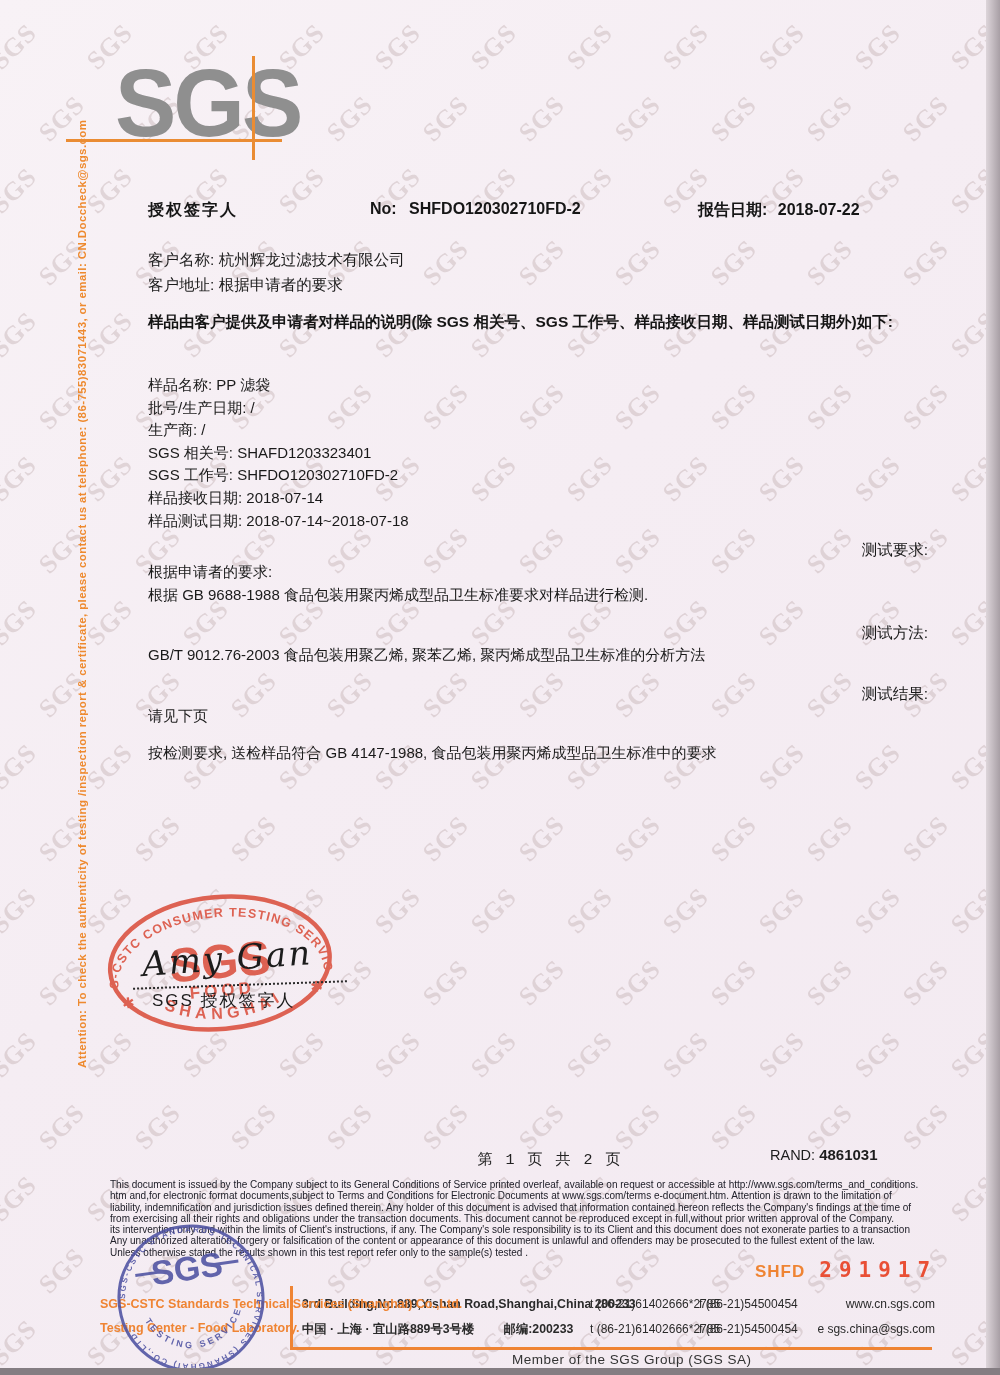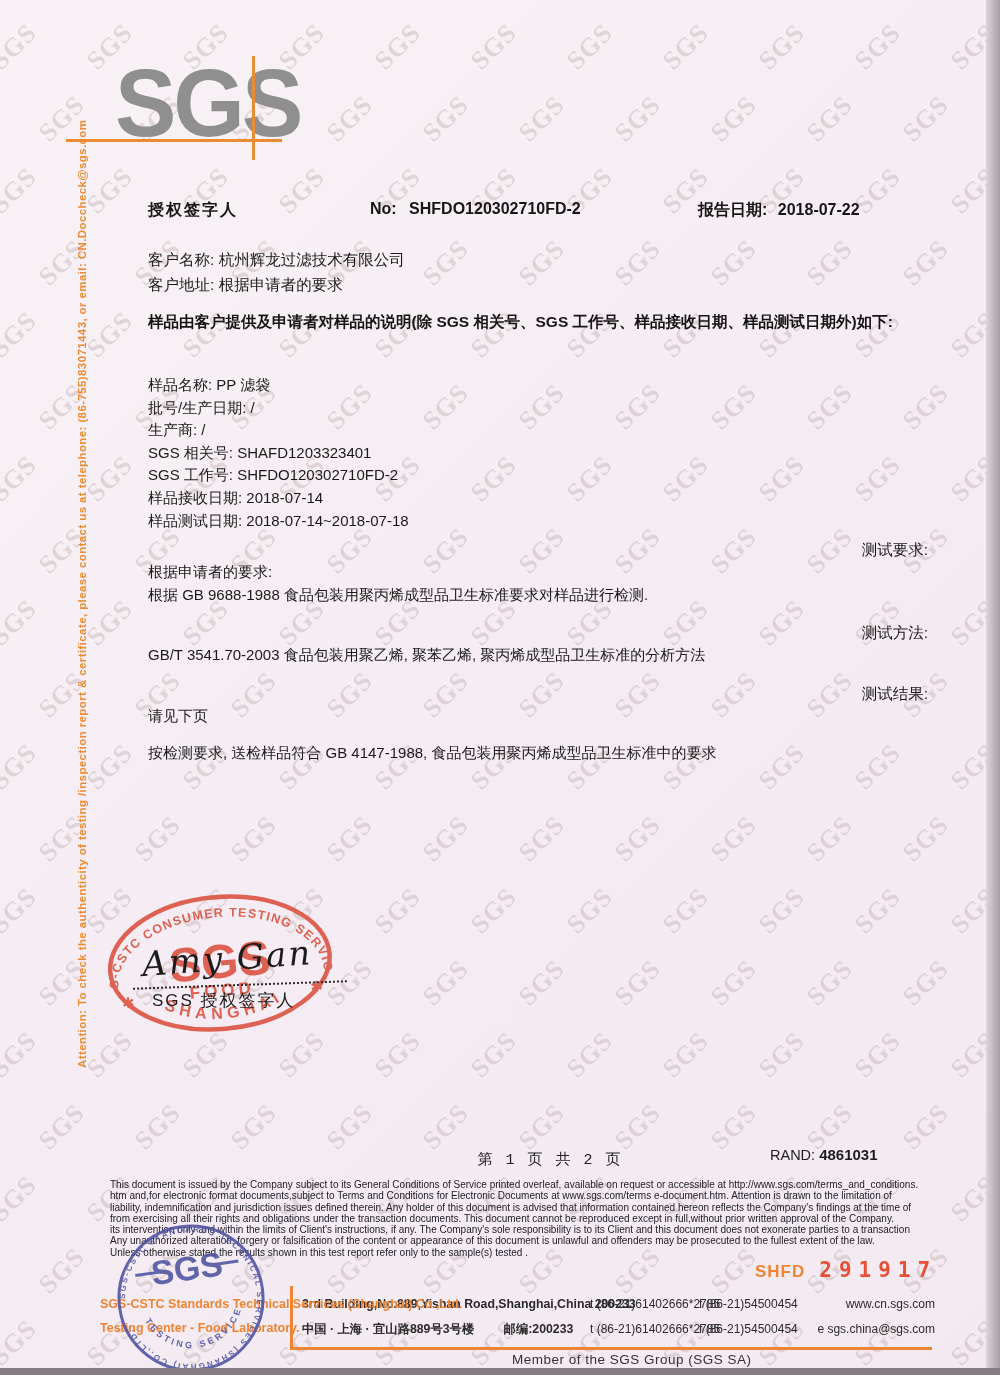--- a/index.html
+++ b/index.html
@@ -348,21 +348,21 @@
   </div>
 
   <div class="sections">
     <div class="section">
       <div class="shead">测试要求:</div>
       <div class="sline">根据申请者的要求:</div>
       <div class="sline">根据 GB 9688-1988 食品包装用聚丙烯成型品卫生标准要求对样品进行检测.</div>
     </div>
     <div class="section">
       <div class="shead">测试方法:</div>
-      <div class="sline">GB/T 3541.70-2003 食品包装用聚乙烯, 聚苯乙烯, 聚丙烯成型品卫生标准的分析方法</div>
+      <div class="sline">GB/T 9012.76-2003 食品包装用聚乙烯, 聚苯乙烯, 聚丙烯成型品卫生标准的分析方法</div>
     </div>
     <div class="section">
       <div class="shead">测试结果:</div>
       <div class="sline">请见下页</div>
     </div>
     <div class="section">
       <div class="sline">按检测要求, 送检样品符合 GB 4147-1988, 食品包装用聚丙烯成型品卫生标准中的要求</div>
     </div>
   </div>
 

